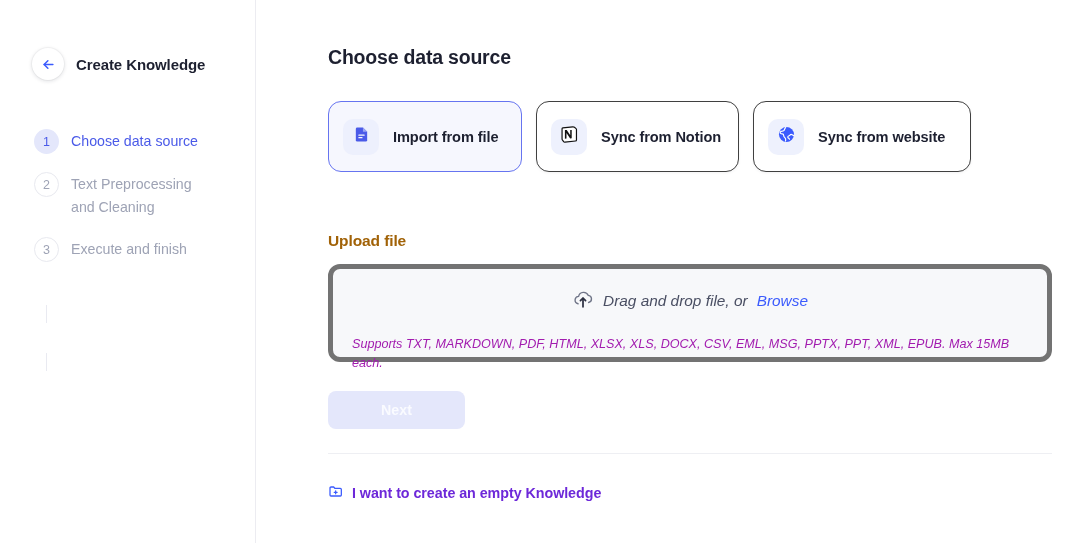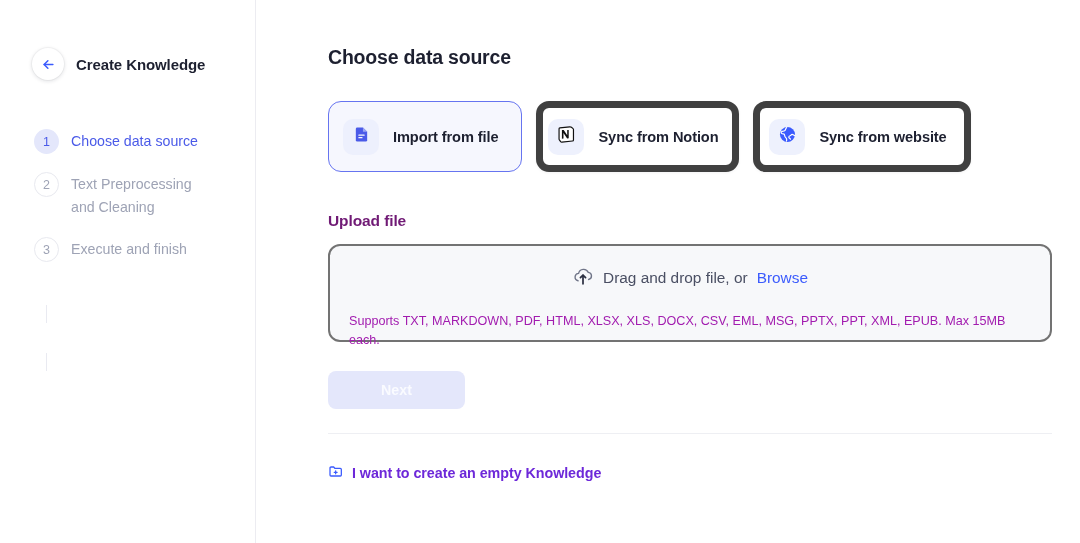--- a/index.html
+++ b/index.html
@@ -72,48 +72,47 @@
     height: 71px; border-radius: 13px;
     display: flex; align-items: center; gap: 14px;
     padding: 0 22px 0 14px; cursor: pointer; background: #fff;
   }
   .card.selected {
     border: 1.6px solid #6674f0;
     background: #f6f7fe;
     width: 194px;
   }
   .card.plain {
-    border: 7px solid #404040;
+    border: 1px solid #404040;
     box-shadow: 0 1px 3px rgba(16,24,40,.05);
     width: 203px;
-    justify-content: center;
   }
   .card.plain.c3 { width: 218px; }
   .card-icon {
     width: 36px; height: 36px; border-radius: 10px;
     background: #eef1fd;
     display: flex; align-items: center; justify-content: center;
     flex: 0 0 36px;
   }
   .card.selected .card-icon { background: #edf0fd; }
   .card-label {
     font-size: 14.6px; font-weight: bold; color: #1d2030;
     white-space: nowrap; letter-spacing: -0.1px;
   }
 
   .section-title {
-    font-size: 15.5px; font-weight: bold; color: #701a75;
-    margin-top: 40px; letter-spacing: -0.1px;
+    font-size: 15.5px; font-weight: bold; color: #a16207;
+    margin-top: 60px; letter-spacing: -0.1px;
   }
 
   .dropzone {
     margin-top: 14px; width: 724px; height: 98px;
     background: #f7f8fa; border-radius: 12px;
-    border: 2px solid #737373;
-    padding: 19px 17px 0 17px; cursor: pointer;
+    border: 5px solid #737373;
+    padding: 19px 17px 0 17px; cursor: pointer; font-style: italic;
   }
   .dz-top {
     display: flex; align-items: center; justify-content: center;
     gap: 9px;
   }
   .dz-text { font-size: 15.4px; color: #4a4f63; }
   .dz-browse { font-size: 15.4px; color: #3b5bfd; cursor: pointer; }
   .dz-note {
     margin-top: 21px; font-size: 12.6px; line-height: 19px;
     color: #a21caf; padding: 0 2px;

